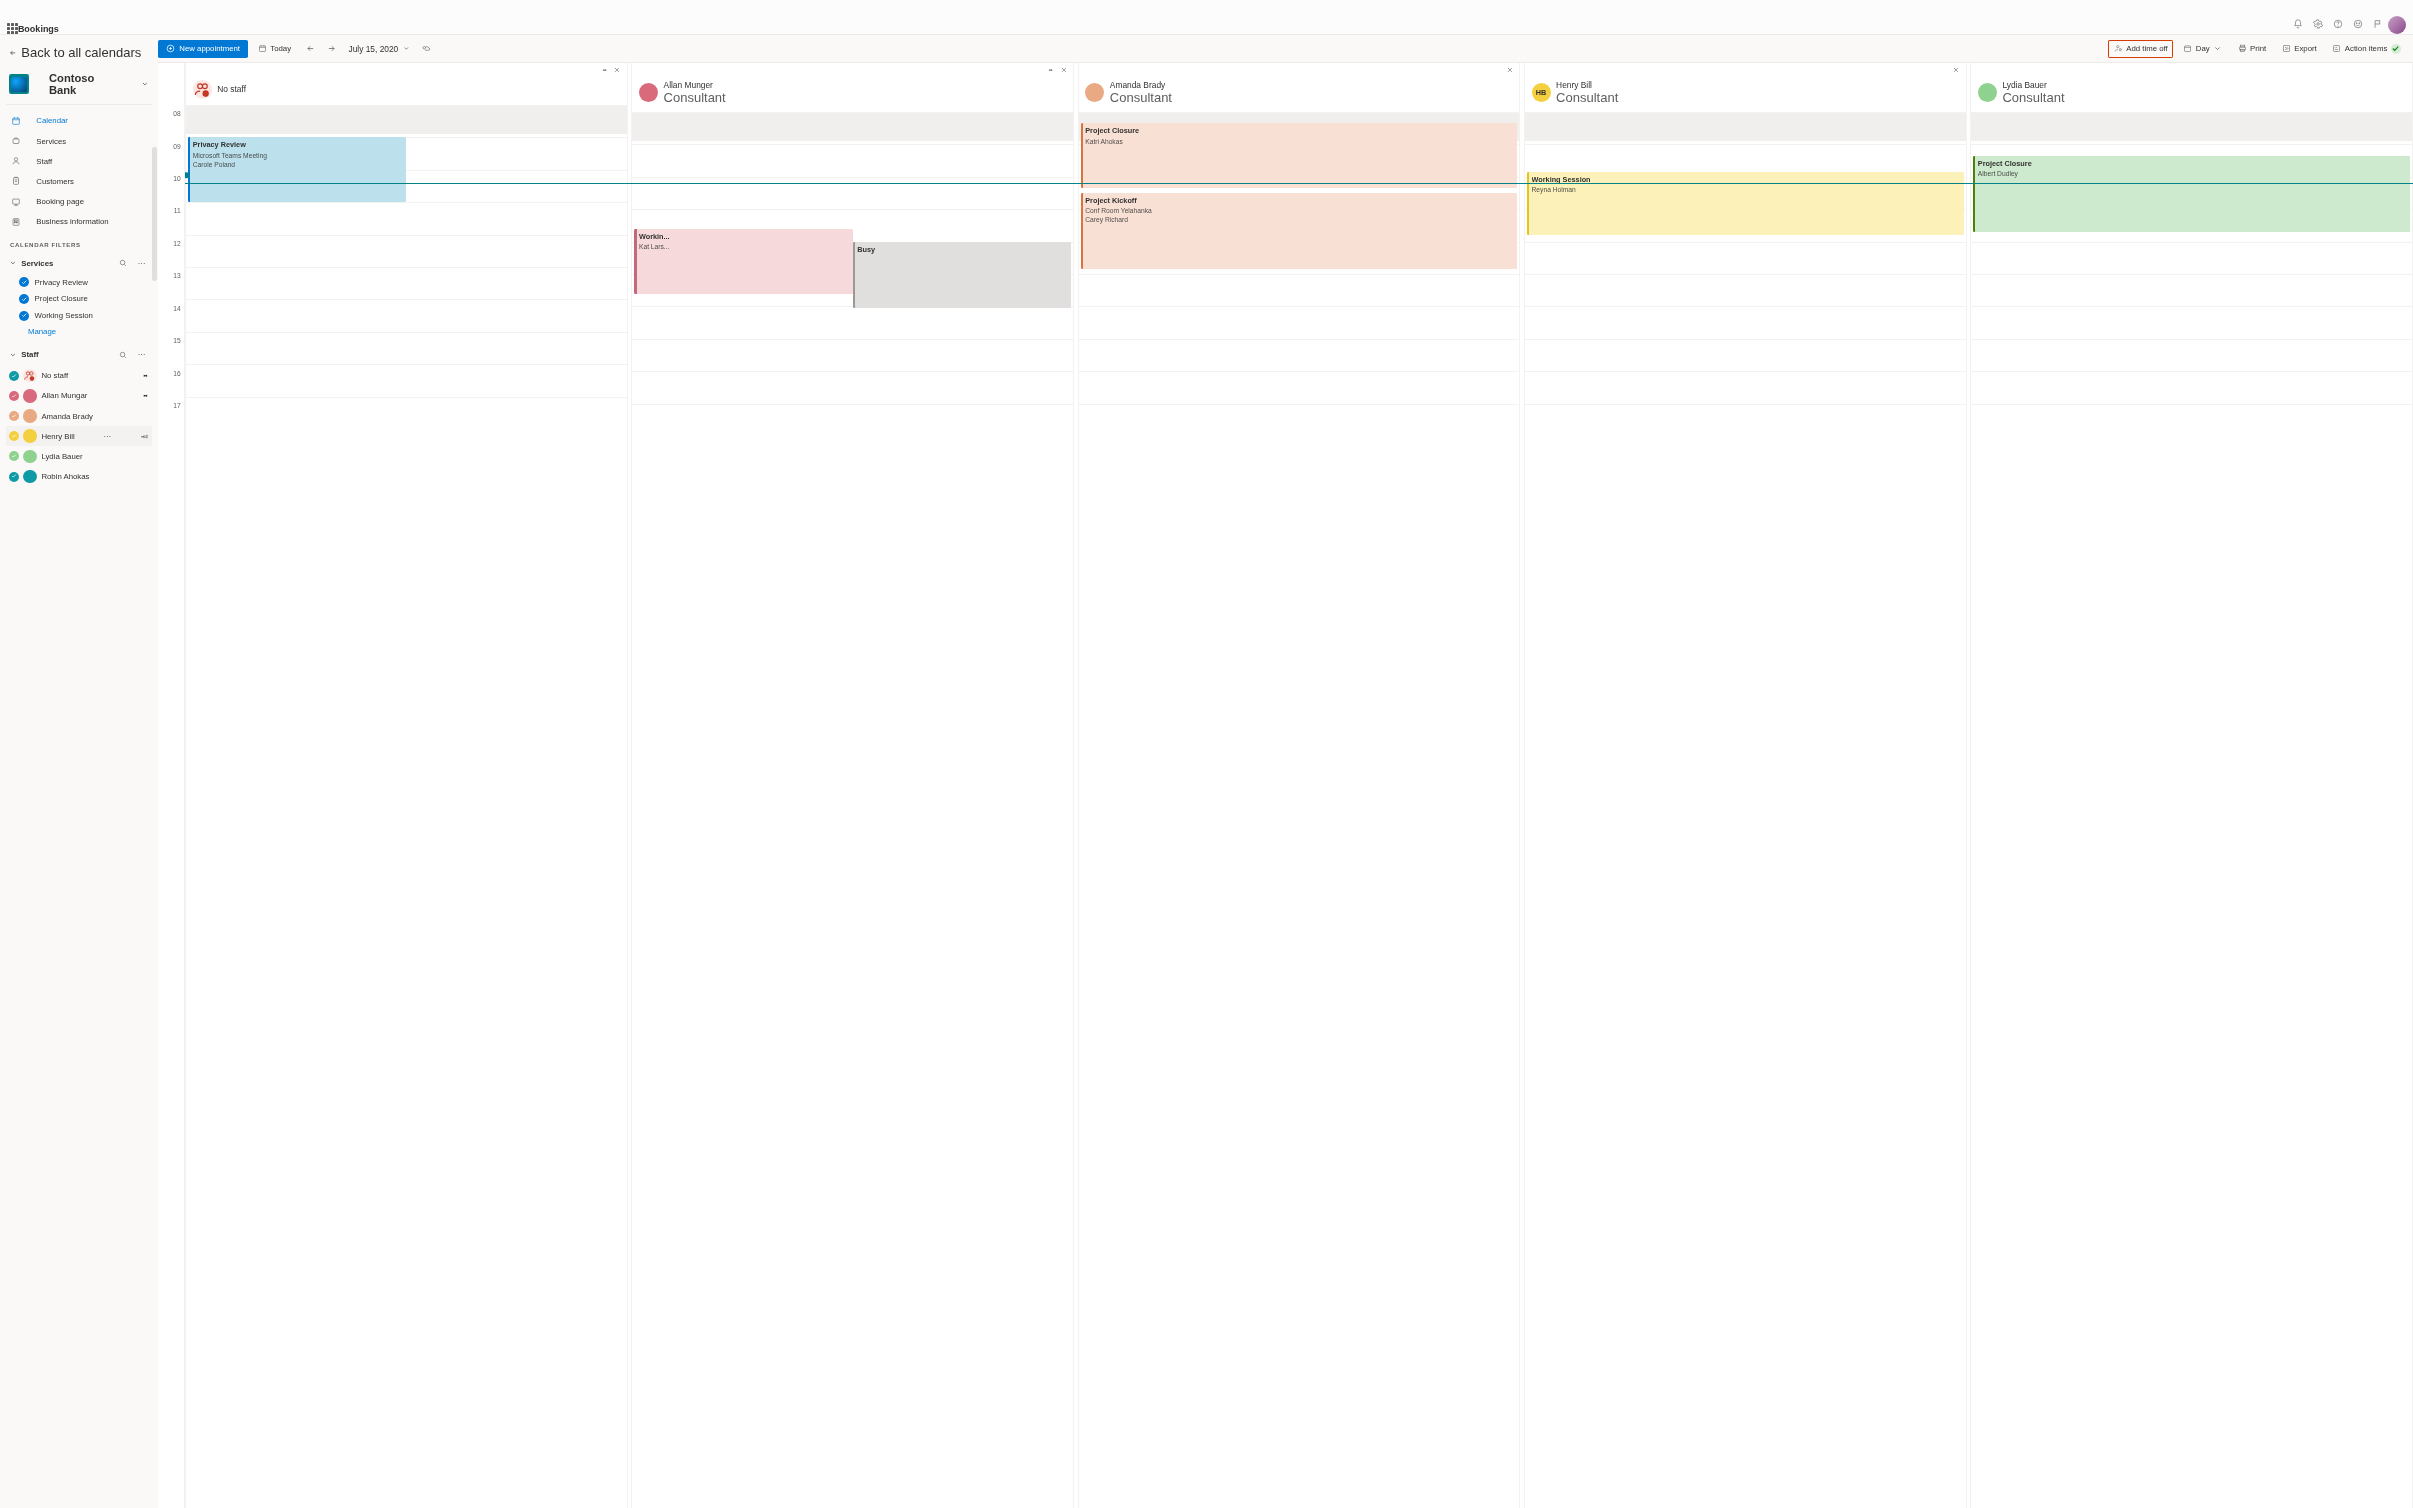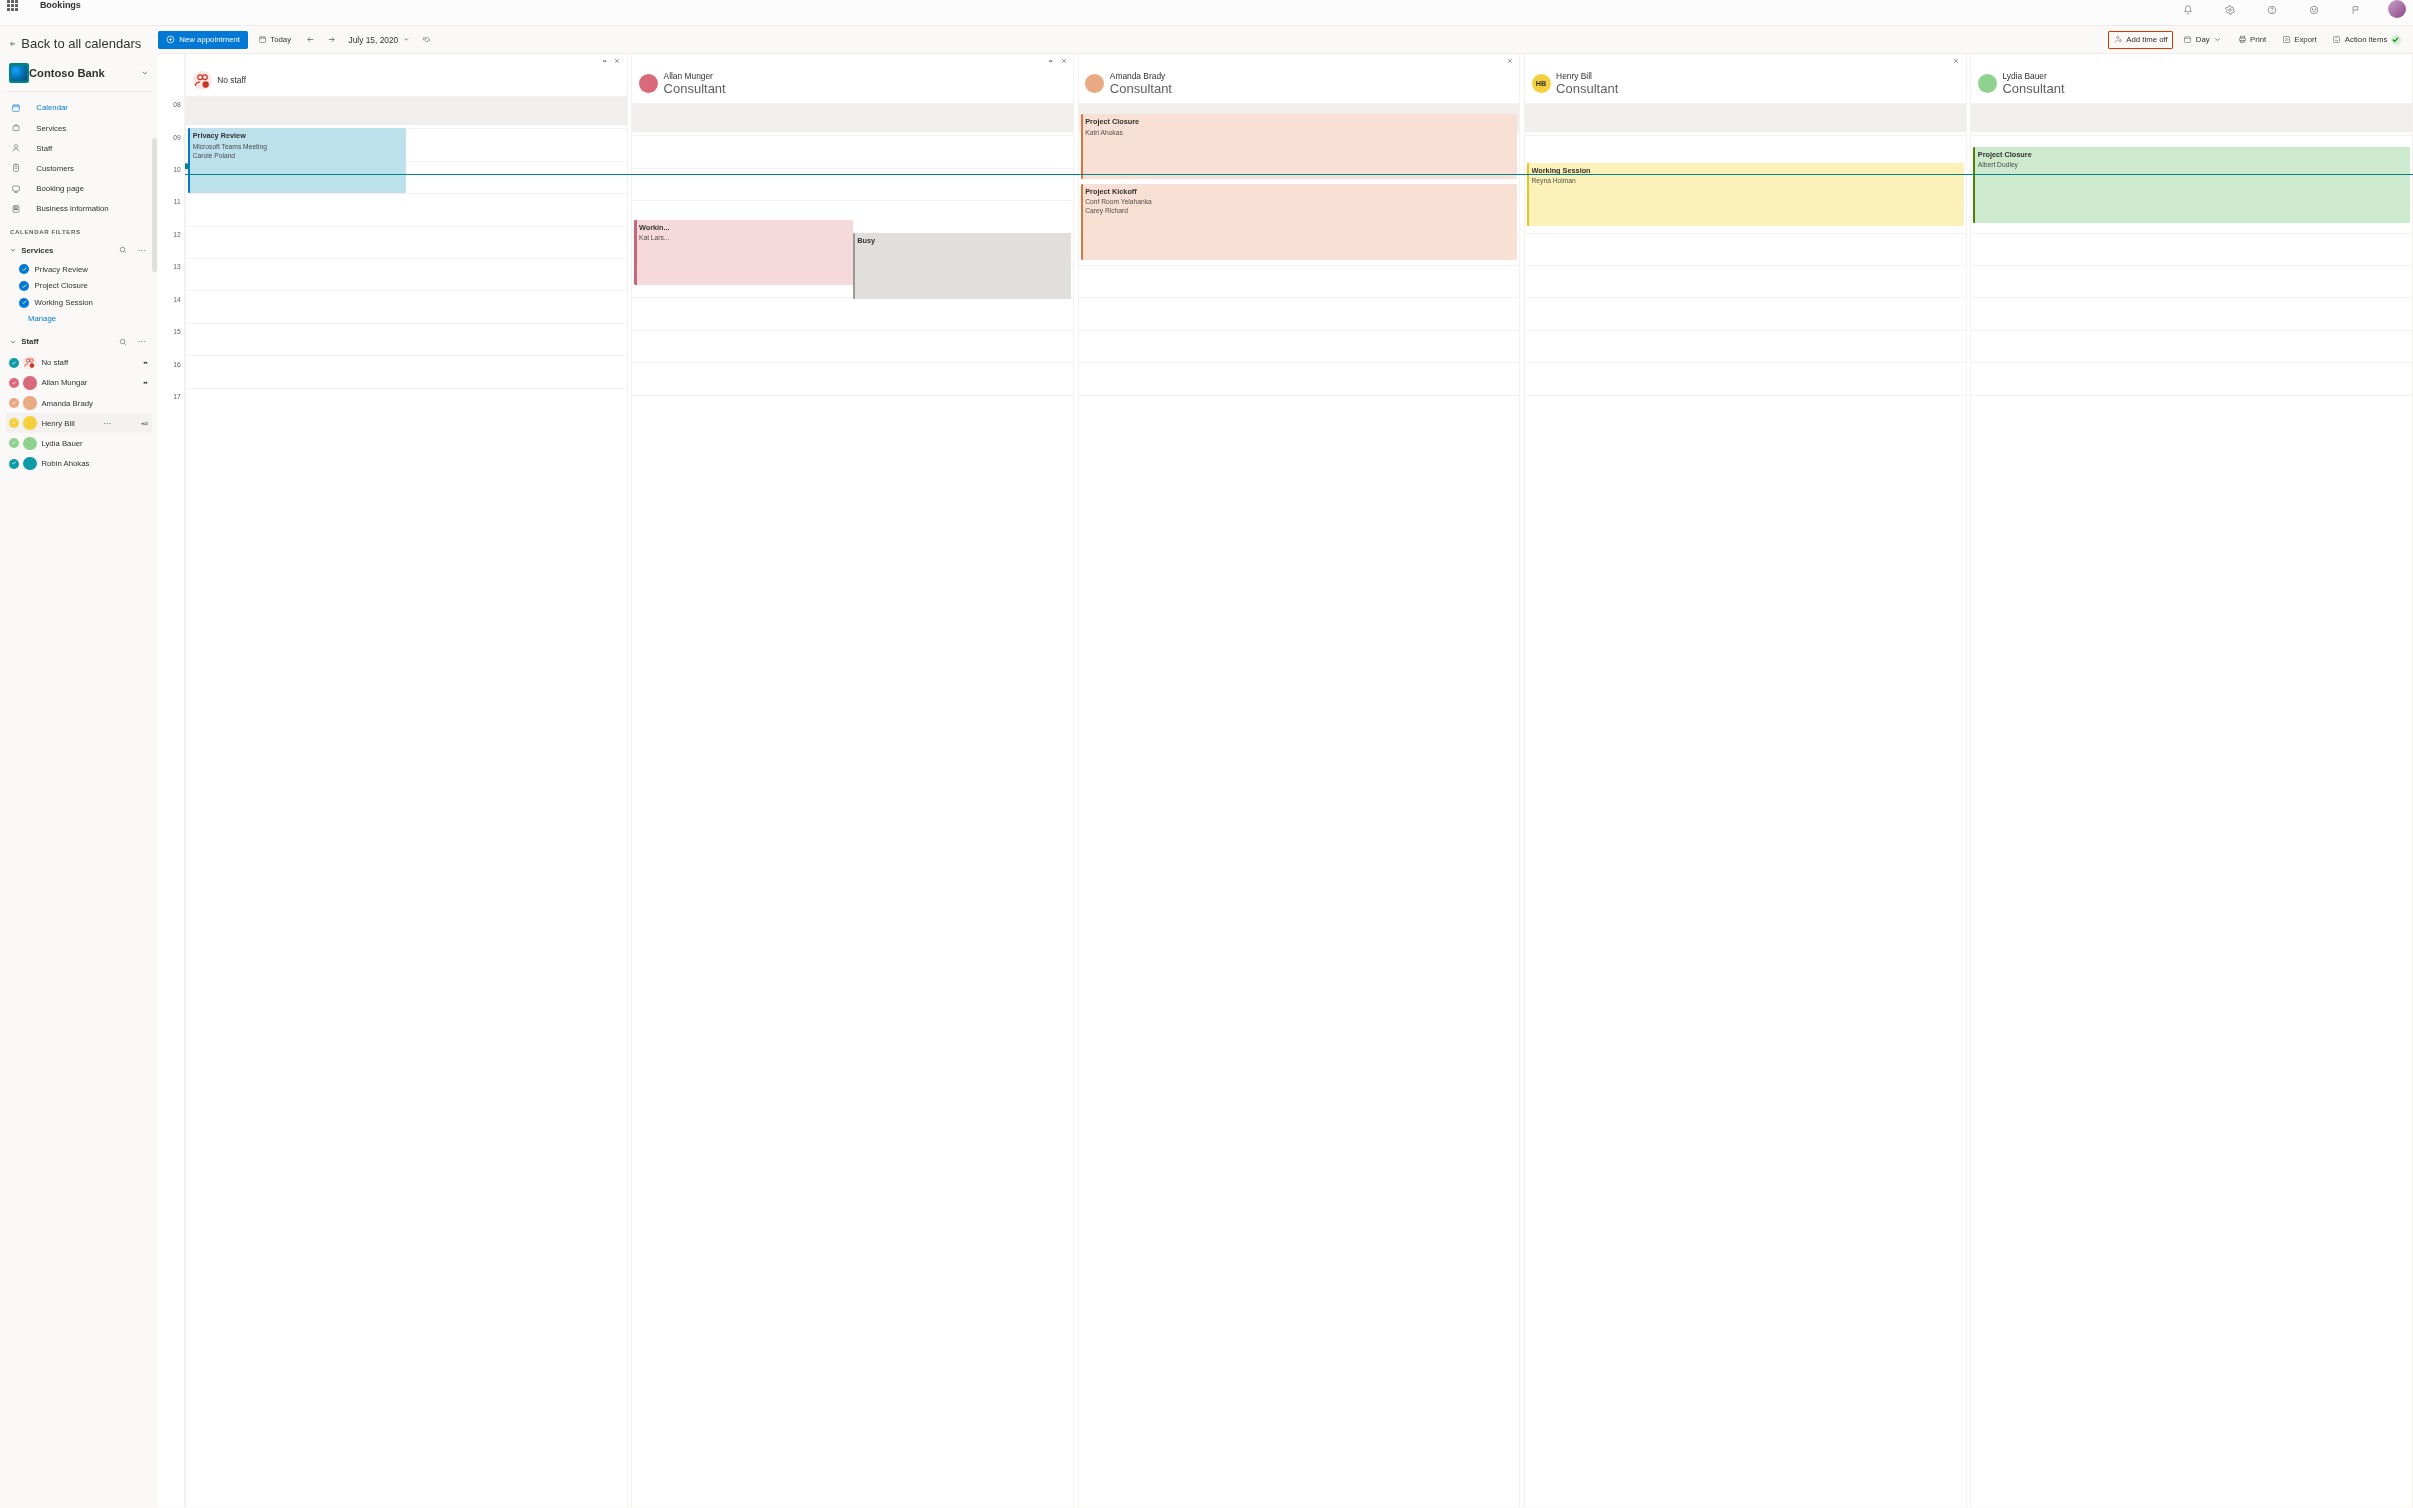--- a/index.html
+++ b/index.html
@@ -1,34 +1,34 @@
 <!DOCTYPE html>
 <html style="font-size:9px"><head>
   <meta charset="utf-8">
   <style>
     * { box-sizing: border-box; margin: 0; padding: 0; }
     body { font-family: 'Segoe UI', -apple-system, sans-serif; font-size: 7.8px; color: #323130; background: #faf9f8; overflow: hidden; }
 
     
-    .app-header { height: 26px; background: #fdfcfc; border-bottom: 0.6px solid #edebe9; display: flex; align-items: flex-start; padding: 0 6.7px; gap: 22px; }
+    .app-header { height: 35px; background: #fdfcfc; border-bottom: 0.6px solid #edebe9; display: flex; align-items: flex-end; padding: 0 6.7px; gap: 0; }
     .waffle { width: 11.2px; height: 11.2px; display: grid; grid-template-columns: repeat(3,1fr); grid-template-rows: repeat(3,1fr); gap: 1.1px; cursor: pointer; }
     .waffle span { background: #605e5c; border-radius: 0.6px; }
     .app-title { font-weight: 600; font-size: 9px; }
     .header-spacer { flex: 1; }
     .header-icon { width: 20px; height: 20px; display: flex; align-items: center; justify-content: center; cursor: pointer; border-radius: 1.1px; color: #605e5c; }
     .header-icon svg { width: 10px; height: 10px; }
     .avatar-img { width: 18px; height: 18px; border-radius: 50%; background: linear-gradient(135deg, #c8a2c8, #8b4789); display: flex; align-items: center; justify-content: center; color: #fff; font-weight: 600; font-size: 6.7px; cursor: pointer; }
 
     
     .body-wrap { display: flex; height: calc(100vh - 27px); }
 
     
     .sidebar { width: 158px; background: #faf9f8; padding: 6.7px 5.6px; overflow-y: auto; position: relative; }
     .back-link { display: flex; align-items: center; gap: 4.5px; padding: 3.4px 3.4px 7.8px; cursor: pointer; color: #323130; font-size: 13px; }
-    .org-row { display: flex; align-items: center; gap: 0; padding: 4.5px 3.4px 7.8px; border-bottom: 0.6px solid #edebe9; margin-bottom: 5.6px; }
+    .org-row { display: flex; align-items: center; gap: 20px; padding: 4.5px 3.4px 7.8px; border-bottom: 0.6px solid #edebe9; margin-bottom: 5.6px; }
     .org-logo { width: 20px; height: 20px; background: #038387; border-radius: 2.2px; display:flex;align-items:center;justify-content:center;color:#b0f; }
     .org-logo-inner { width: 15.6px; height: 15.6px; background: radial-gradient(circle at 30% 30%, #0fa5ff, #003f6b); border-radius: 1.7px; }
     .org-name { font-weight: 700; font-size: 11.2px; flex: 1; }
     .nav-item { display: flex; align-items: center; gap: 15px; padding: 4.5px 4.5px; cursor: pointer; border-radius: 1.1px; color: #323130; }
     .nav-item.active { color: #0078d4; }
     .nav-item .nav-icon { width: 11.2px; height: 11.2px; display:flex;align-items:center;justify-content:center; color: #605e5c; }
     .nav-item.active .nav-icon { color: #0078d4; }
     .nav-item svg { width: 10px; height: 10px; }
     .filters-title { font-size: 6.1px; letter-spacing: 0.1em; color: #605e5c; padding: 9px 4.5px 4.5px; font-weight: 600; }
     .collapsible-header { display: flex; align-items: center; gap: 4.5px; padding: 3.4px 3.4px; cursor: pointer; }

